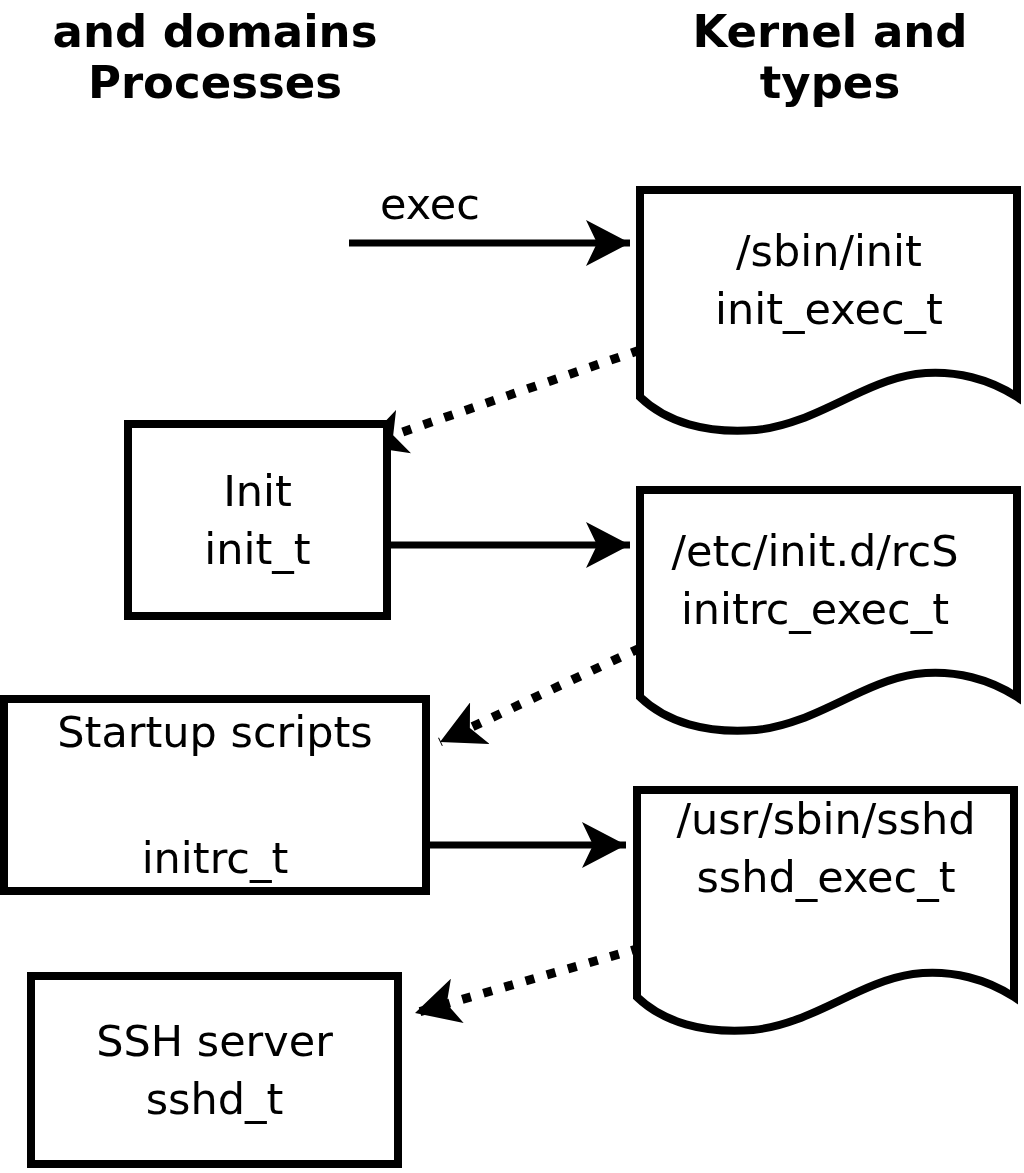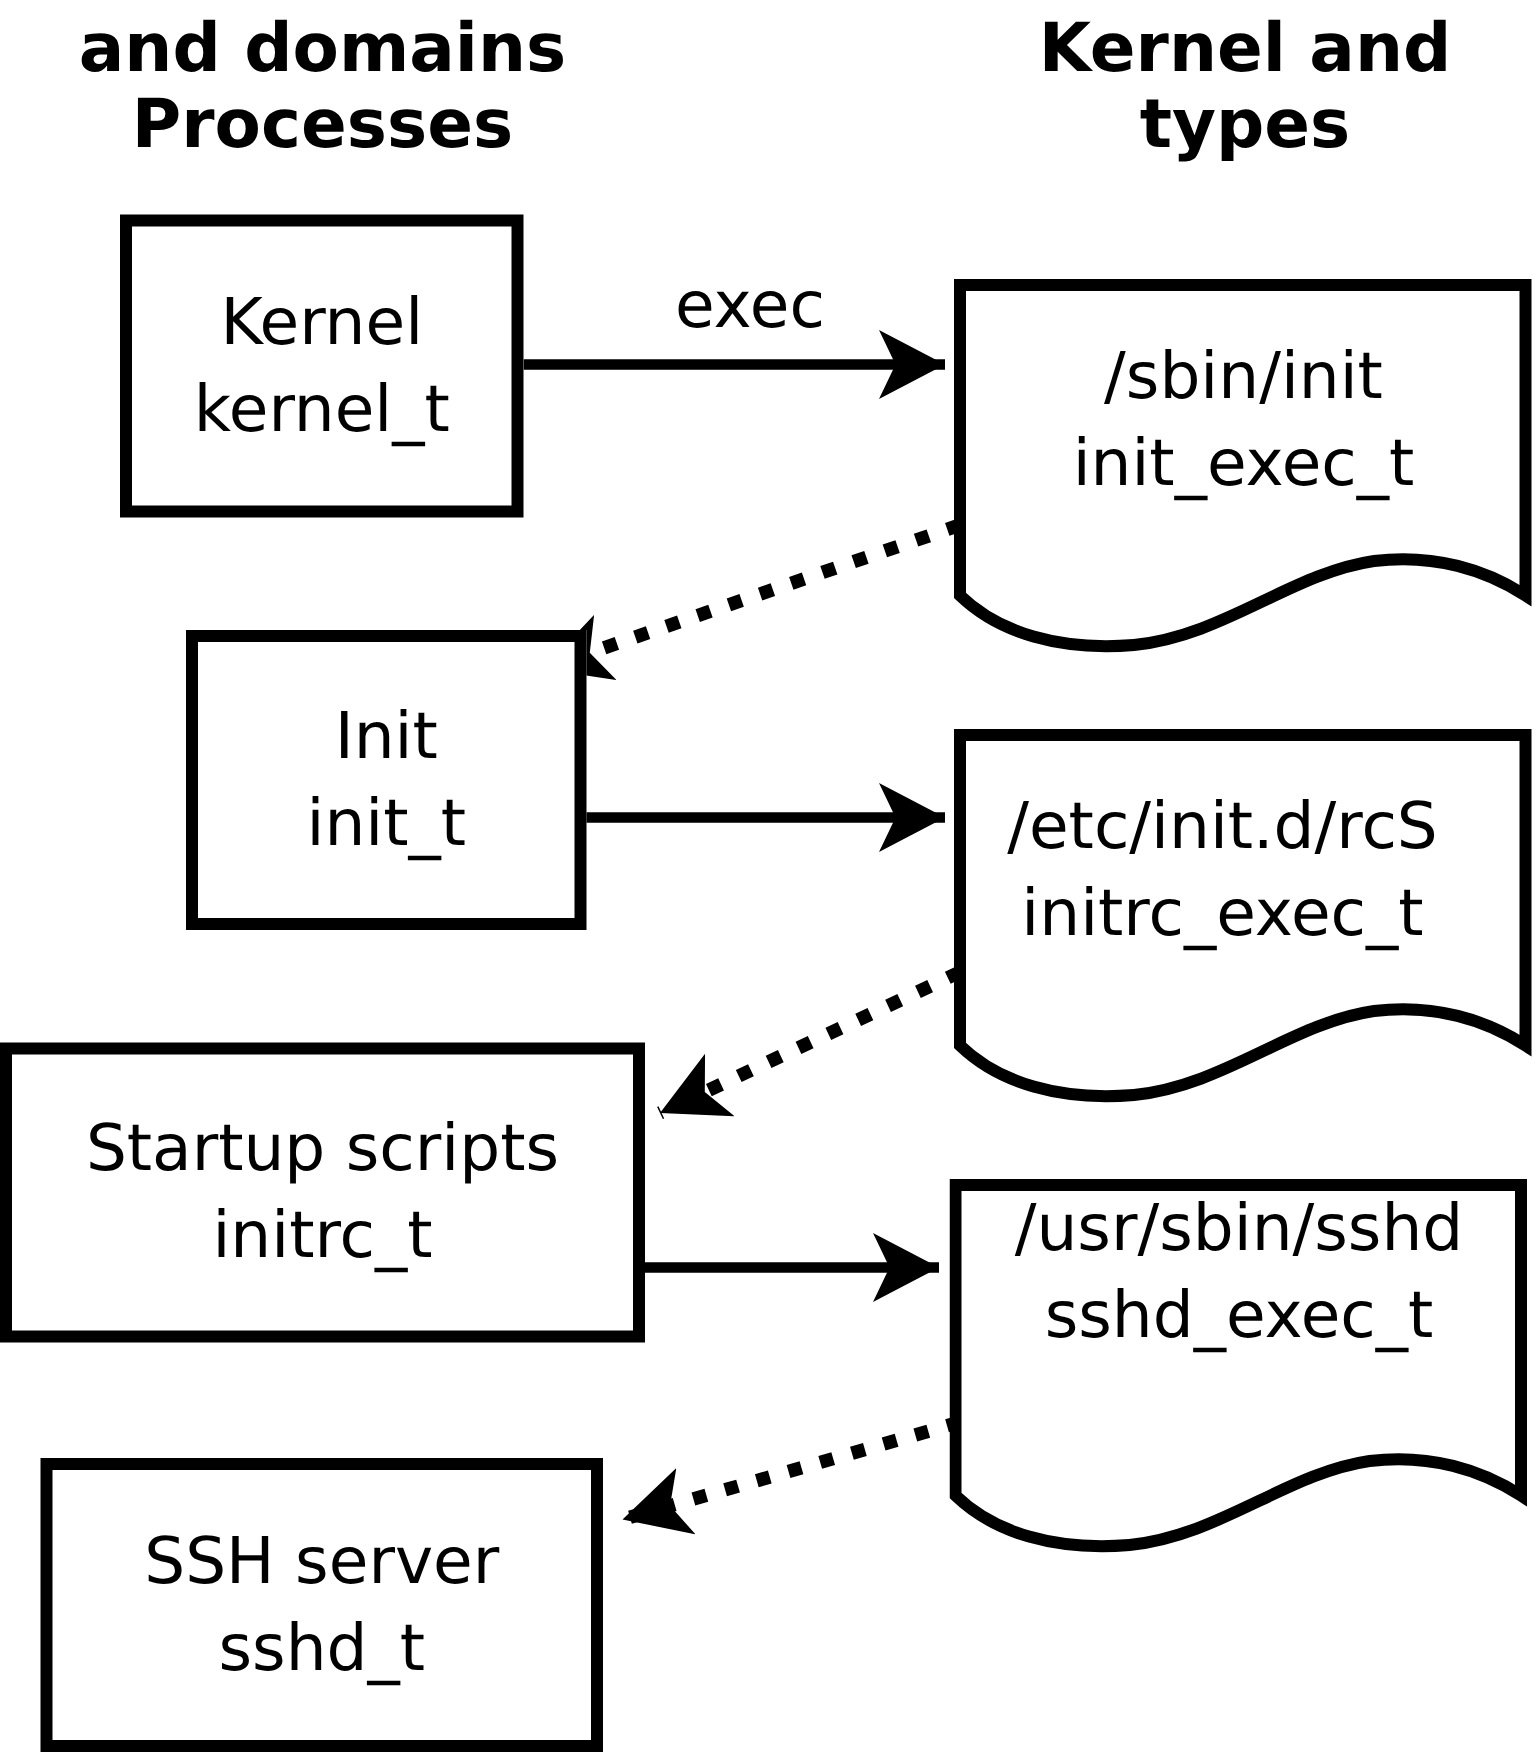--- a/index.html
+++ b/index.html
@@ -37,21 +37,20 @@
   .doc-text {
     position: absolute;
     width: 378px;
     text-align: center;
     font-size: 43px;
     line-height: 58px;
   }
   .arrow-layer { position: absolute; left: 0; top: 0; }
   .arrow-label {
     position: absolute;
-    text-align: center;
     font-size: 43px;
     line-height: 48px;
     white-space: nowrap;
   }
 </style>
 </head>
 <body>
 
 <div id="canvas">
 
@@ -75,31 +74,27 @@
     <line x1="347" y1="545" x2="630" y2="545" stroke="#000000" stroke-width="7" marker-end="url(#head)"></line>
     <line x1="427" y1="845" x2="626" y2="845" stroke="#000000" stroke-width="7" marker-end="url(#head)"></line>
 
     <line x1="640" y1="350" x2="362" y2="446" stroke="#000000" stroke-width="9" stroke-dasharray="9 13" marker-end="url(#head)"></line>
     <line x1="640" y1="648" x2="440" y2="742" stroke="#000000" stroke-width="9" stroke-dasharray="9 13" marker-end="url(#head)"></line>
     <line x1="640" y1="948" x2="415" y2="1013" stroke="#000000" stroke-width="9" stroke-dasharray="9 13" marker-end="url(#head)"></line>
   </svg>
 
   <div class="arrow-label" style="left:380px; top:180px; width:240px;">exec</div>
 
-  <div class="proc-box" style="left:80px; top:143px; width:269px; height:202px;">
-    <div>Kernel</div>
-    <div>kernel_t</div>
-  </div>
 
   <div class="proc-box" style="left:80px; top:420px; width:267px; height:200px;margin-left:44px;">
     <div>Init</div>
     <div>init_t</div>
   </div>
 
-  <div class="proc-box" style="left:0px; top:695px; width:430px; height:200px;">
+  <div class="proc-box" style="left:0px; top:695px; width:430px; height:200px;justify-content:space-between;">
     <div>Startup scripts</div>
     <div>initrc_t</div>
   </div>
 
   <div class="proc-box" style="left:27px; top:972px; width:375px; height:196px;">
     <div>SSH server</div>
     <div>sshd_t</div>
   </div>
 
   <svg class="doc-svg" style="left:636px; top:186px;" width="390" height="256" viewBox="0 0 390 256">

